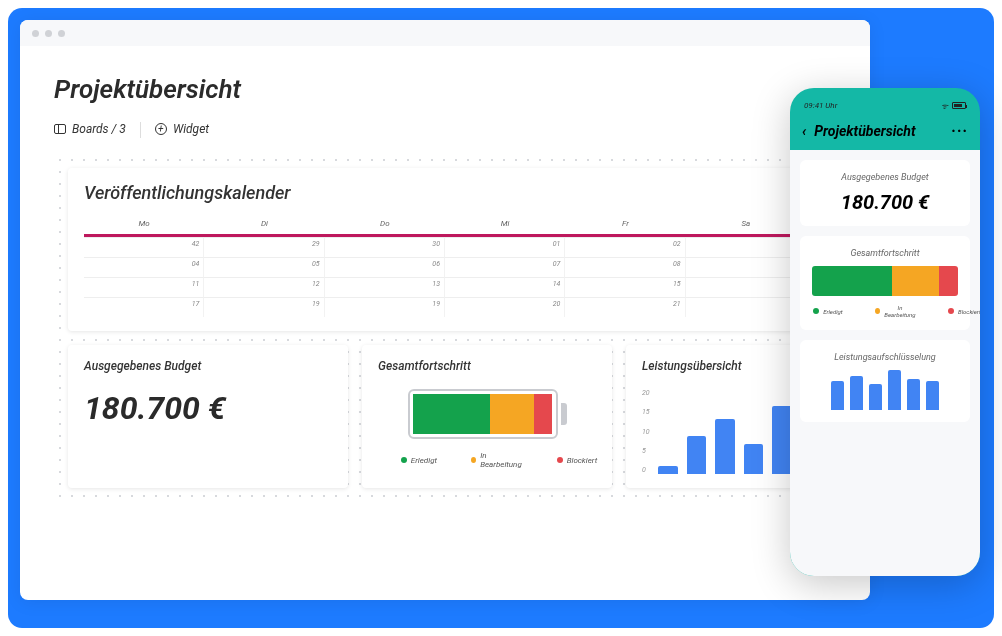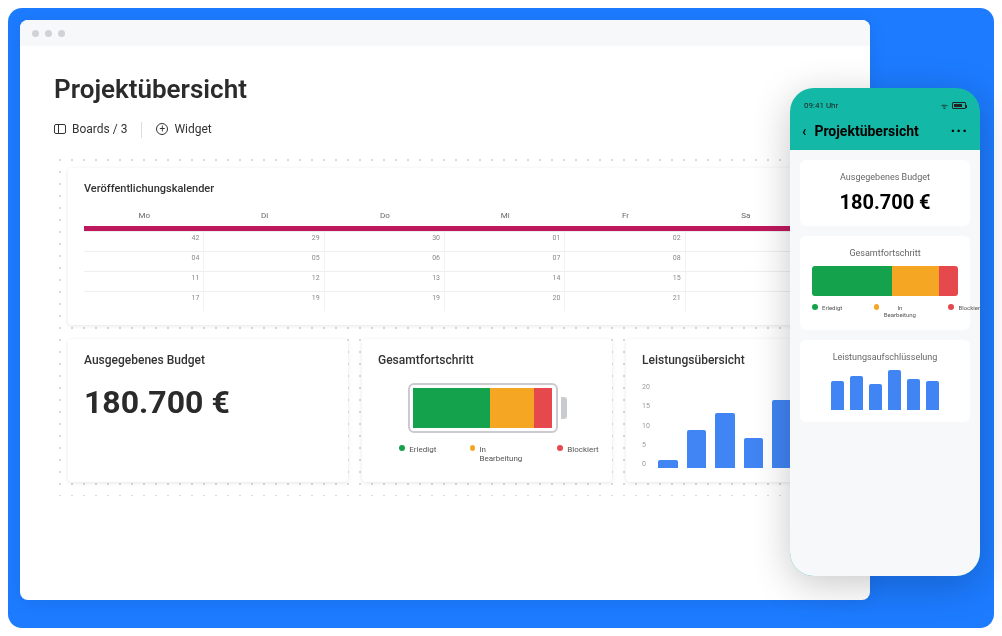--- a/index.html
+++ b/index.html
@@ -1,58 +1,58 @@
 <!DOCTYPE html>
 <html><head>
 <meta charset="utf-8">
 <style>
   * { box-sizing: border-box; margin: 0; padding: 0; }
   body { font-family: -apple-system, BlinkMacSystemFont, 'Segoe UI', Roboto, sans-serif; background: #fff; width: 1002px; height: 636px; overflow: hidden; position: relative; }
   
-  .stage { position: relative; width: 1002px; height: 636px; }
+  .stage { position: relative; width: 1002px; height: 636px; font-style: italic; }
   .halo { position: absolute; left: 8px; top: 8px; right: 8px; bottom: 8px; background: #1d7bff; border-radius: 14px; filter: blur(0); }
   
   
   .browser { position: absolute; left: 20px; top: 20px; width: 850px; height: 580px; background: #fff; border-radius: 8px; box-shadow: 0 2px 18px rgba(0,0,0,0.08); overflow: hidden; }
   .titlebar { height: 26px; background: #f7f8fa; display: flex; align-items: center; padding-left: 12px; gap: 6px; }
   .dot { width: 7px; height: 7px; border-radius: 50%; background: #d0d2d6; }
   
   .page { padding: 28px 34px 0 34px; }
   .h1 { font-size: 26px; font-weight: 600; color: #2b2b2b; margin-bottom: 18px; }
   
   .toolbar { display: flex; align-items: flex-start; gap: 10px; font-size: 12px; color: #333; margin-bottom: 16px; }
   .tool-item { display: flex; align-items: center; gap: 6px; cursor: pointer; }
   .divider-v { width: 1px; height: 16px; background: #ddd; margin: 0 4px; }
   
   .dotbg { background-image: radial-gradient(circle, #d7d9dd 1px, transparent 1px); background-size: 12px 12px; padding: 14px; }
   
   .card { background: #fff; border-radius: 4px; box-shadow: 0 1px 4px rgba(0,0,0,0.1); padding: 14px 16px; }
   
   
   .cal { margin-bottom: 14px; }
-  .cal-title { font-size: 11px; font-weight: 500; color: #333; margin-bottom: 10px; }
+  .cal-title { font-size: 18px; font-weight: 500; color: #333; margin-bottom: 10px; }
   .cal-grid { display: grid; grid-template-columns: repeat(6, 1fr); font-size: 7px; color: #555; }
-  .cal-head { text-align: center; padding: 6px 0; border-bottom: 5px solid #be185d; font-size: 8px; color: #666; }
+  .cal-head { text-align: center; padding: 6px 0; border-bottom: 3px solid #be185d; font-size: 8px; color: #666; }
   .cal-cell { border-top: 1px solid #eee; border-right: 1px solid #f2f2f2; height: 20px; padding: 2px 4px; text-align: right; position: relative; font-size: 7px; color: #888; }
   .cal-cell:last-child { border-right: 0; }
   
   
   .row3 { display: grid; grid-template-columns: 280px 250px 210px; gap: 14px; }
   .card-sm-title { font-size: 12px; font-weight: 500; color: #333; margin-bottom: 16px; }
   .big-num { font-size: 32px; font-weight: 700; color: #2a2a2a; }
   
   .battery { display: flex; align-items: center; justify-content: center; width: 170px; margin: 0 auto 12px; }
   .batt-body { width: 150px; height: 50px; border: 2px solid #c9cbd0; border-radius: 6px; display: flex; overflow: hidden; padding: 3px; }
   .batt-tip { width: 6px; height: 22px; background: #c9cbd0; border-radius: 0 3px 3px 0; margin-left: 3px; }
   .seg { height: 100%; }
   .seg-g { background: #14a24c; }
   .seg-o { background: #f5a623; }
   .seg-r { background: #e5484d; }
   .legend { display: flex; justify-content: center; gap: 10px; font-size: 8px; color: #555; }
-  .lg { display: flex; align-items: flex-start; gap: 4px; padding-left: 24px; }
+  .lg { display: flex; align-items: center; gap: 4px; padding-left: 24px; }
   .lg-dot { width: 6px; height: 6px; border-radius: 50%; }
   
   .barchart { display: flex; align-items: flex-end; gap: 9px; height: 85px; position: relative; padding-left: 16px; }
   .barchart .axis { position: absolute; left: 0; top: 0; bottom: 0; font-size: 7px; color: #999; display: flex; flex-direction: column; justify-content: space-between; }
   .bar { width: 22px; background: #4184f3; border-radius: 2px 2px 0 0; }
   
   
   .phone { position: absolute; right: 22px; top: 88px; width: 190px; height: 488px; background: #14b8a6; border-radius: 24px; box-shadow: 0 8px 38px rgba(0,0,0,0.22); padding: 12px 0 0; overflow: hidden; }
   .statusbar { display: flex; justify-content: space-between; align-items: center; padding: 0 14px; font-size: 8px; color: #222; }
   .sb-right { display: flex; align-items: center; gap: 4px; }

